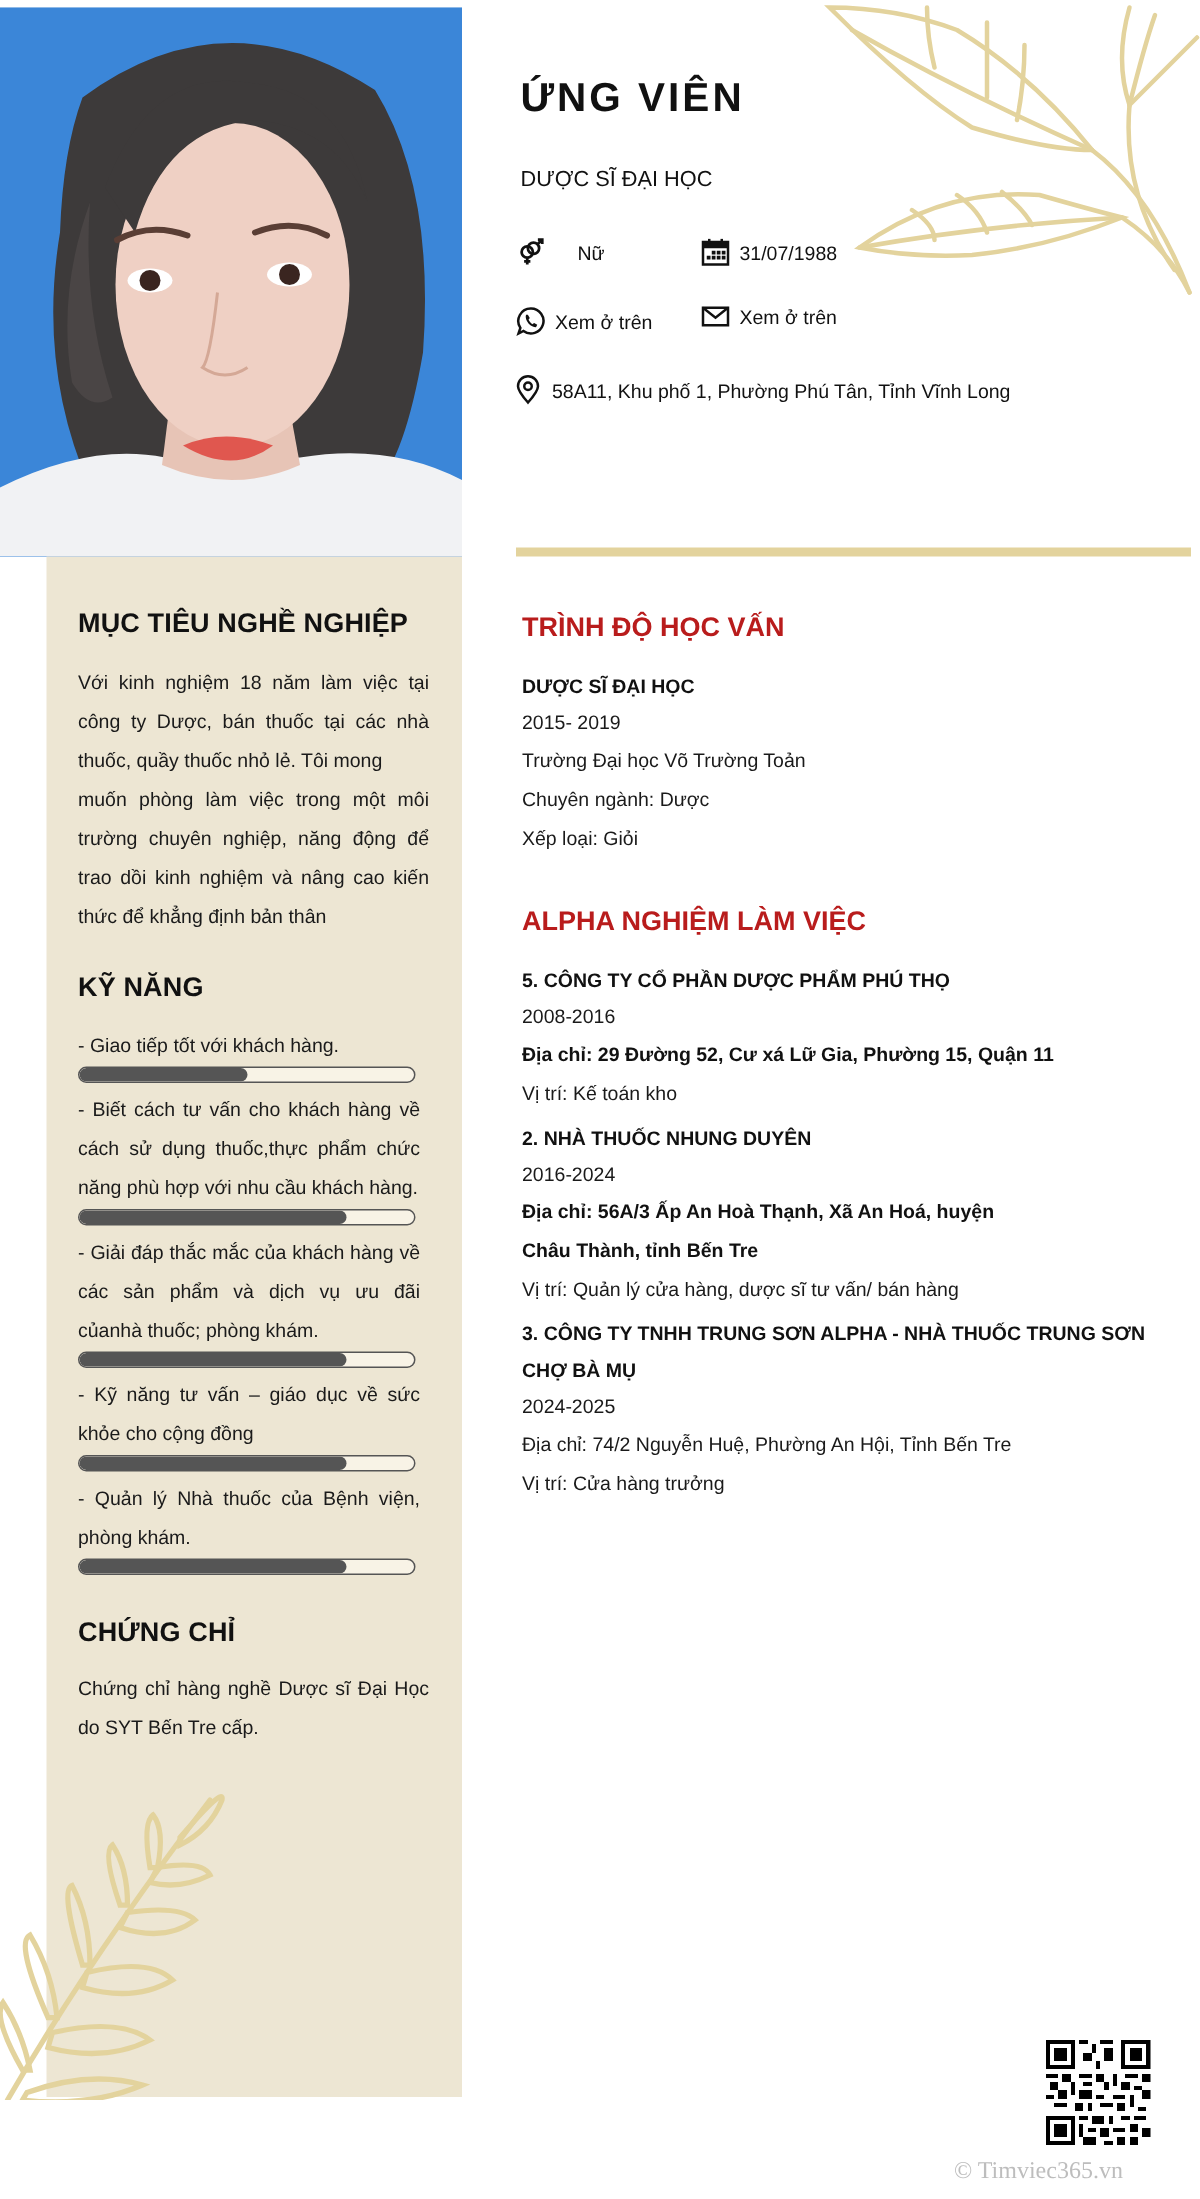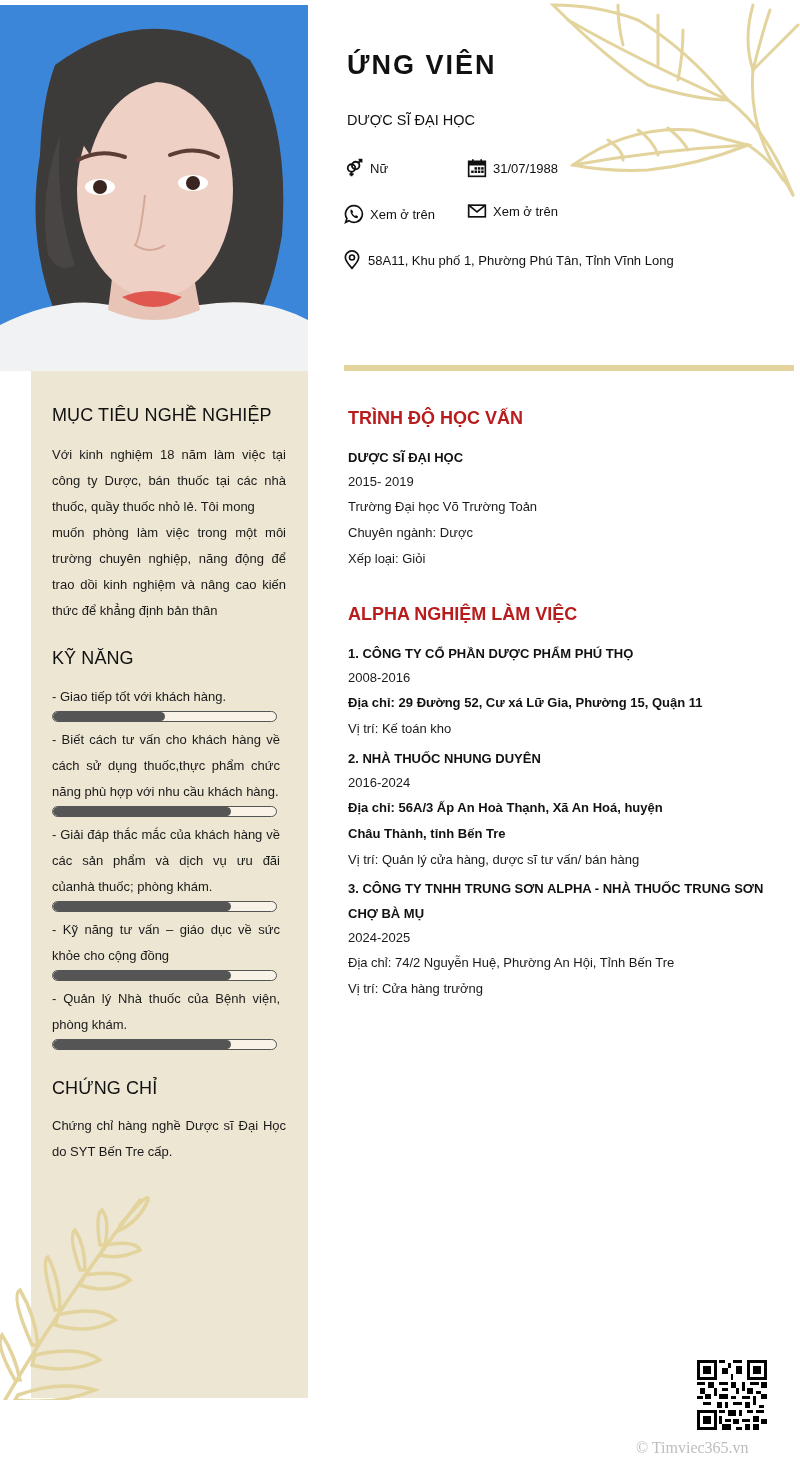--- a/index.html
+++ b/index.html
@@ -13,21 +13,21 @@
     }
     .photo svg { display: block; width: 100%; height: 100%; }
 
     
     .sidebar {
       position: absolute; left: 31px; top: 371px; width: 277px; height: 1027px;
       background: #ede6d3;
     }
 
     .side-heading {
-      font-weight: 400; font-size: 18px; letter-spacing: 0.1px; color: #111;
+      font-weight: 700; font-size: 18px; letter-spacing: 0.1px; color: #111;
       position: absolute; left: 21px;
     }
     .side-text {
       font-size: 13px; line-height: 26px; color: #1a1a1a; text-align: justify;
       position: absolute; left: 21px; width: 234px;
     }
     .skill-text {
       font-size: 13px; line-height: 26px; color: #1a1a1a; text-align: justify;
       position: absolute; left: 21px; width: 228px;
     }
@@ -116,21 +116,21 @@
     <path d="M200 145 Q230 165 245 195"></path>
     <path d="M205 5 Q195 40 205 70 Q215 30 222 10"></path>
     <path d="M205 70 Q230 45 250 25"></path>
     <path d="M205 70 Q200 130 235 180"></path>
   </g>
 </svg>
 
 <div class="name">ỨNG VIÊN</div>
 <div class="role">DƯỢC SĨ ĐẠI HỌC</div>
 
-<div class="info" style="left:344px; top:158px;">
+<div class="info" style="left:344px; top:158px;gap:15px;">
   <svg viewBox="0 0 24 24">
     <circle cx="9" cy="12" r="4.5" fill="none" stroke="#111" stroke-width="2.2"></circle>
     <circle cx="14" cy="9" r="4.5" fill="none" stroke="#111" stroke-width="2.2"></circle>
     <path d="M9 16.5 V22 M6.5 19.5 H11.5" stroke="#111" stroke-width="2.2"></path>
     <path d="M17 6 L21 2 M17.5 2 H21 V5.5" stroke="#111" stroke-width="2.2" fill="none"></path>
   </svg>
   <span>Nữ</span>
 </div>
 
 <div class="info" style="left:467px; top:158px;">
@@ -238,21 +238,21 @@
 
 <div class="sec-heading" style="top:408px;">TRÌNH ĐỘ HỌC VẤN</div>
 <div class="line bold" style="top:450px;">DƯỢC SĨ ĐẠI HỌC</div>
 <div class="line" style="top:474px;">2015- 2019</div>
 <div class="line" style="top:499px;">Trường Đại học Võ Trường Toản</div>
 <div class="line" style="top:525px;">Chuyên ngành: Dược</div>
 <div class="line" style="top:551px;">Xếp loại: Giỏi</div>
 
 <div class="sec-heading" style="top:604px;">ALPHA NGHIỆM LÀM VIỆC</div>
 
-<div class="line bold" style="top:646px;">1. CÔNG TY CỔ PHẦN DƯỢC PHẨM PHÚ THỌ</div>
+<div class="line bold" style="top:646px;">5. CÔNG TY CỔ PHẦN DƯỢC PHẨM PHÚ THỌ</div>
 <div class="line" style="top:670px;text-align:center;">2008-2016</div>
 <div class="line bold" style="top:695px;">Địa chỉ: 29 Đường 52, Cư xá Lữ Gia, Phường 15, Quận 11</div>
 <div class="line" style="top:721px;">Vị trí: Kế toán kho</div>
 
 <div class="line bold" style="top:751px;">2. NHÀ THUỐC NHUNG DUYÊN</div>
 <div class="line" style="top:775px;">2016-2024</div>
 <div class="line bold wrap" style="top:795px; width:340px; line-height:26px;">Địa chỉ: 56A/3 Ấp An Hoà Thạnh, Xã An Hoá, huyện Châu Thành, tỉnh Bến Tre</div>
 <div class="line" style="top:852px;">Vị trí: Quản lý cửa hàng, dược sĩ tư vấn/ bán hàng</div>
 
 <div class="line bold wrap" style="top:877px; width:430px;">3. CÔNG TY TNHH TRUNG SƠN ALPHA - NHÀ THUỐC TRUNG SƠN CHỢ BÀ MỤ</div>

